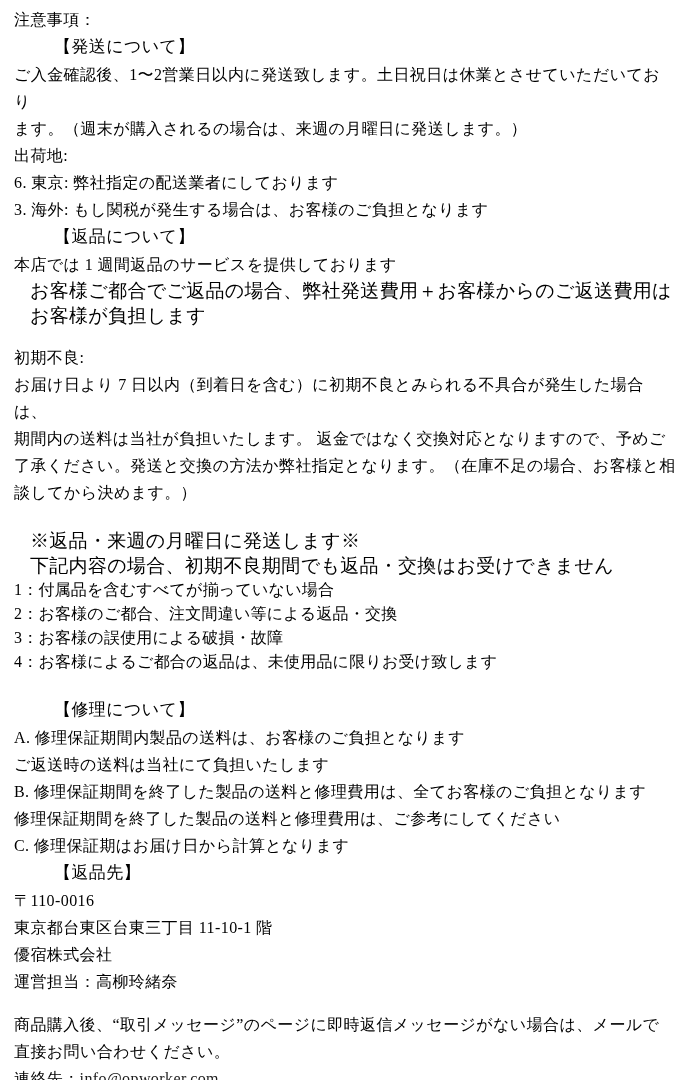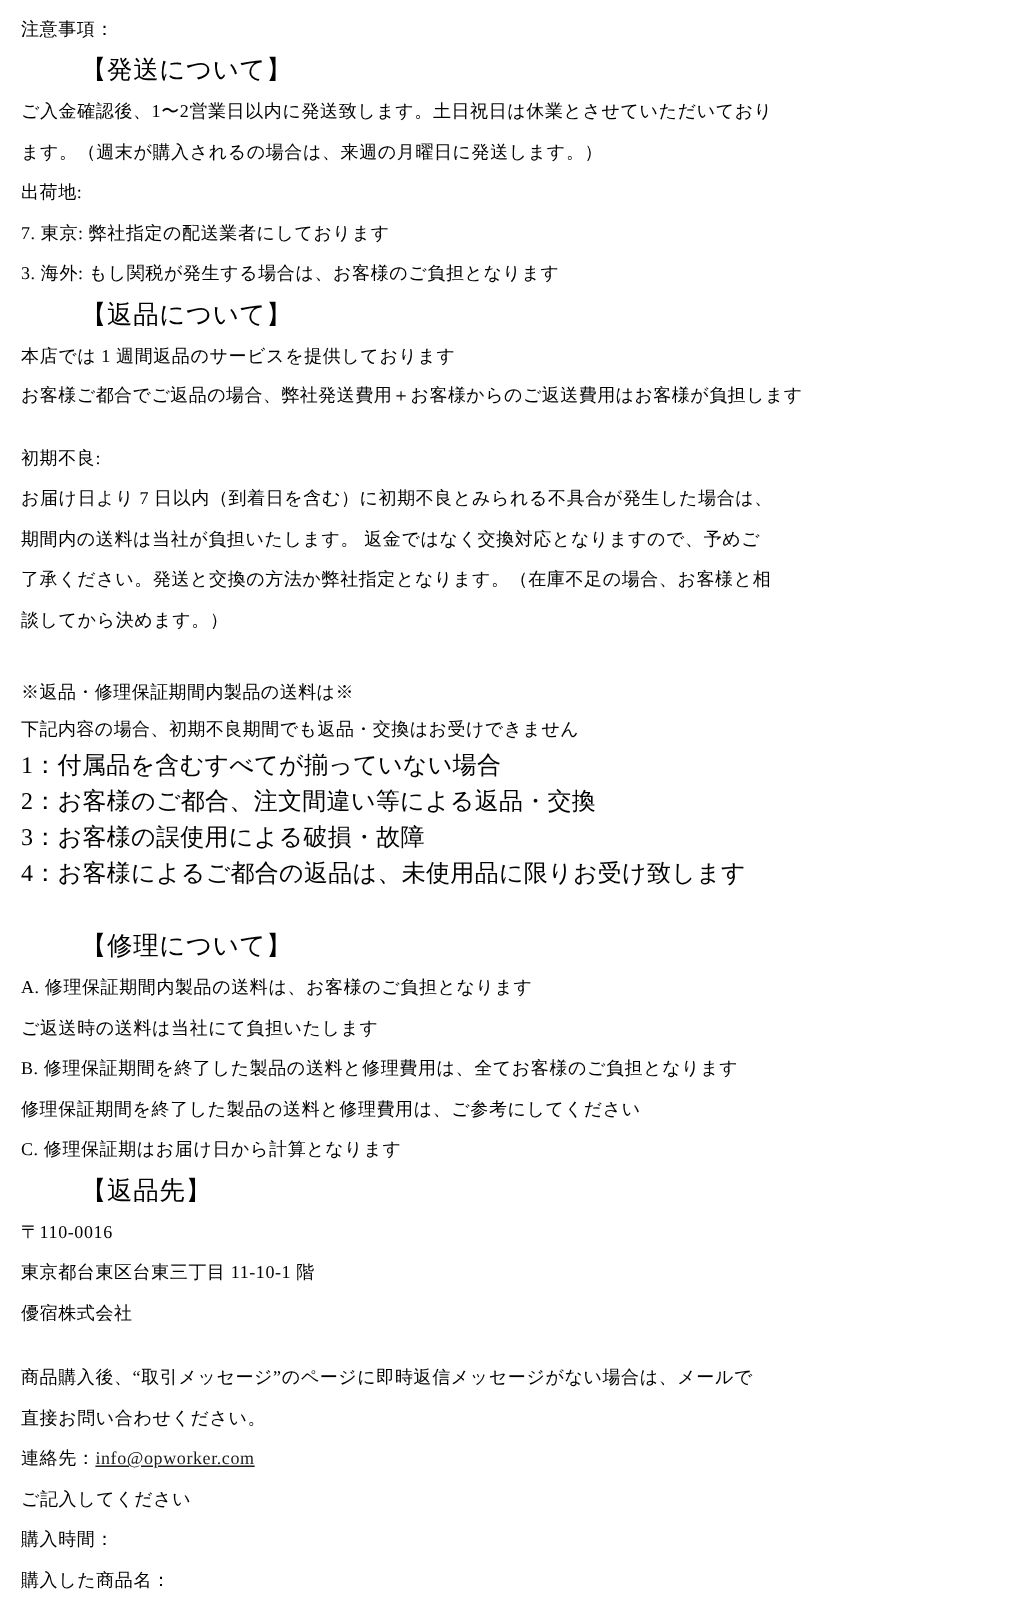--- a/index.html
+++ b/index.html
@@ -19,36 +19,37 @@
     box-sizing: border-box;
     padding: 6px 10px 0 14px;
   }
   .line {
     margin: 0;
     padding: 0;
     white-space: pre-wrap;
   }
   
   .t-body {
-    font-size: 12px;
+    font-size: 16px;
     line-height: 27px;
     letter-spacing: 0.4px;
   }
   
   .t-head {
     font-size: 17px;
     line-height: 28px;
     letter-spacing: 0.4px;
     margin-left: 40px;
   }
   
   .t-small {
-    font-size: 12px;
+    font-size: 19px;
     line-height: 25px;
     letter-spacing: 0.3px;
+    margin-left: 16px;
   }
   .t-smaller {
     font-size: 16px;
     line-height: 24px;
     letter-spacing: 0.2px;
   }
   .gap-md { height: 16px; }
   .gap-lg { height: 22px; }
   .link {
     color: #1a1a1a;
@@ -60,57 +61,58 @@
 <body>
 
 <div class="page">
 
   <div class="line t-body">注意事項：</div>
 
   <div class="line t-head">【発送について】</div>
   <div class="line t-body">ご入金確認後、1〜2営業日以内に発送致します。土日祝日は休業とさせていただいており</div>
   <div class="line t-body">ます。（週末が購入されるの場合は、来週の月曜日に発送します。）</div>
   <div class="line t-body">出荷地:</div>
-  <div class="line t-body">7. 東京: 弊社指定の配送業者にしております</div>
+  <div class="line t-body">6. 東京: 弊社指定の配送業者にしております</div>
   <div class="line t-body">3. 海外: もし関税が発生する場合は、お客様のご負担となります</div>
 
   <div class="line t-head">【返品について】</div>
   <div class="line t-body">本店では 1 週間返品のサービスを提供しております</div>
   <div class="line t-small">お客様ご都合でご返品の場合、弊社発送費用＋お客様からのご返送費用はお客様が負担します</div>
 
   <div class="gap-md"></div>
 
   <div class="line t-body">初期不良:</div>
   <div class="line t-body">お届け日より 7 日以内（到着日を含む）に初期不良とみられる不具合が発生した場合は、</div>
   <div class="line t-body">期間内の送料は当社が負担いたします。 返金ではなく交換対応となりますので、予めご</div>
   <div class="line t-body">了承ください。発送と交換の方法か弊社指定となります。（在庫不足の場合、お客様と相</div>
   <div class="line t-body">談してから決めます。）</div>
 
   <div class="gap-lg"></div>
 
-  <div class="line t-small">※返品・修理保証期間内製品の送料は※</div>
+  <div class="line t-small">※返品・来週の月曜日に発送します※</div>
   <div class="line t-small">下記内容の場合、初期不良期間でも返品・交換はお受けできません</div>
   <div class="line t-smaller">1：付属品を含むすべてが揃っていない場合</div>
   <div class="line t-smaller">2：お客様のご都合、注文間違い等による返品・交換</div>
   <div class="line t-smaller">3：お客様の誤使用による破損・故障</div>
   <div class="line t-smaller">4：お客様によるご都合の返品は、未使用品に限りお受け致します</div>
 
   <div class="gap-lg"></div>
 
   <div class="line t-head">【修理について】</div>
   <div class="line t-body">A. 修理保証期間内製品の送料は、お客様のご負担となります</div>
   <div class="line t-body">ご返送時の送料は当社にて負担いたします</div>
   <div class="line t-body">B. 修理保証期間を終了した製品の送料と修理費用は、全てお客様のご負担となります</div>
   <div class="line t-body">修理保証期間を終了した製品の送料と修理費用は、ご参考にしてください</div>
   <div class="line t-body">C. 修理保証期はお届け日から計算となります</div>
 
   <div class="line t-head">【返品先】</div>
   <div class="line t-body">〒110-0016</div>
   <div class="line t-body">東京都台東区台東三丁目 11-10-1 階</div>
   <div class="line t-body">優宿株式会社</div>
+  <div class="line t-body">運営担当：高柳玲緒奈</div>
 
   <div class="gap-md"></div>
 
   <div class="line t-body">商品購入後、“取引メッセージ”のページに即時返信メッセージがない場合は、メールで</div>
   <div class="line t-body">直接お問い合わせください。</div>
   <div class="line t-body"><span>連絡先：</span><a class="link" href="#">info@opworker.com</a></div>
   <div class="line t-body">ご記入してください</div>
   <div class="line t-body">購入時間：</div>
   <div class="line t-body">購入した商品名：</div>
 

